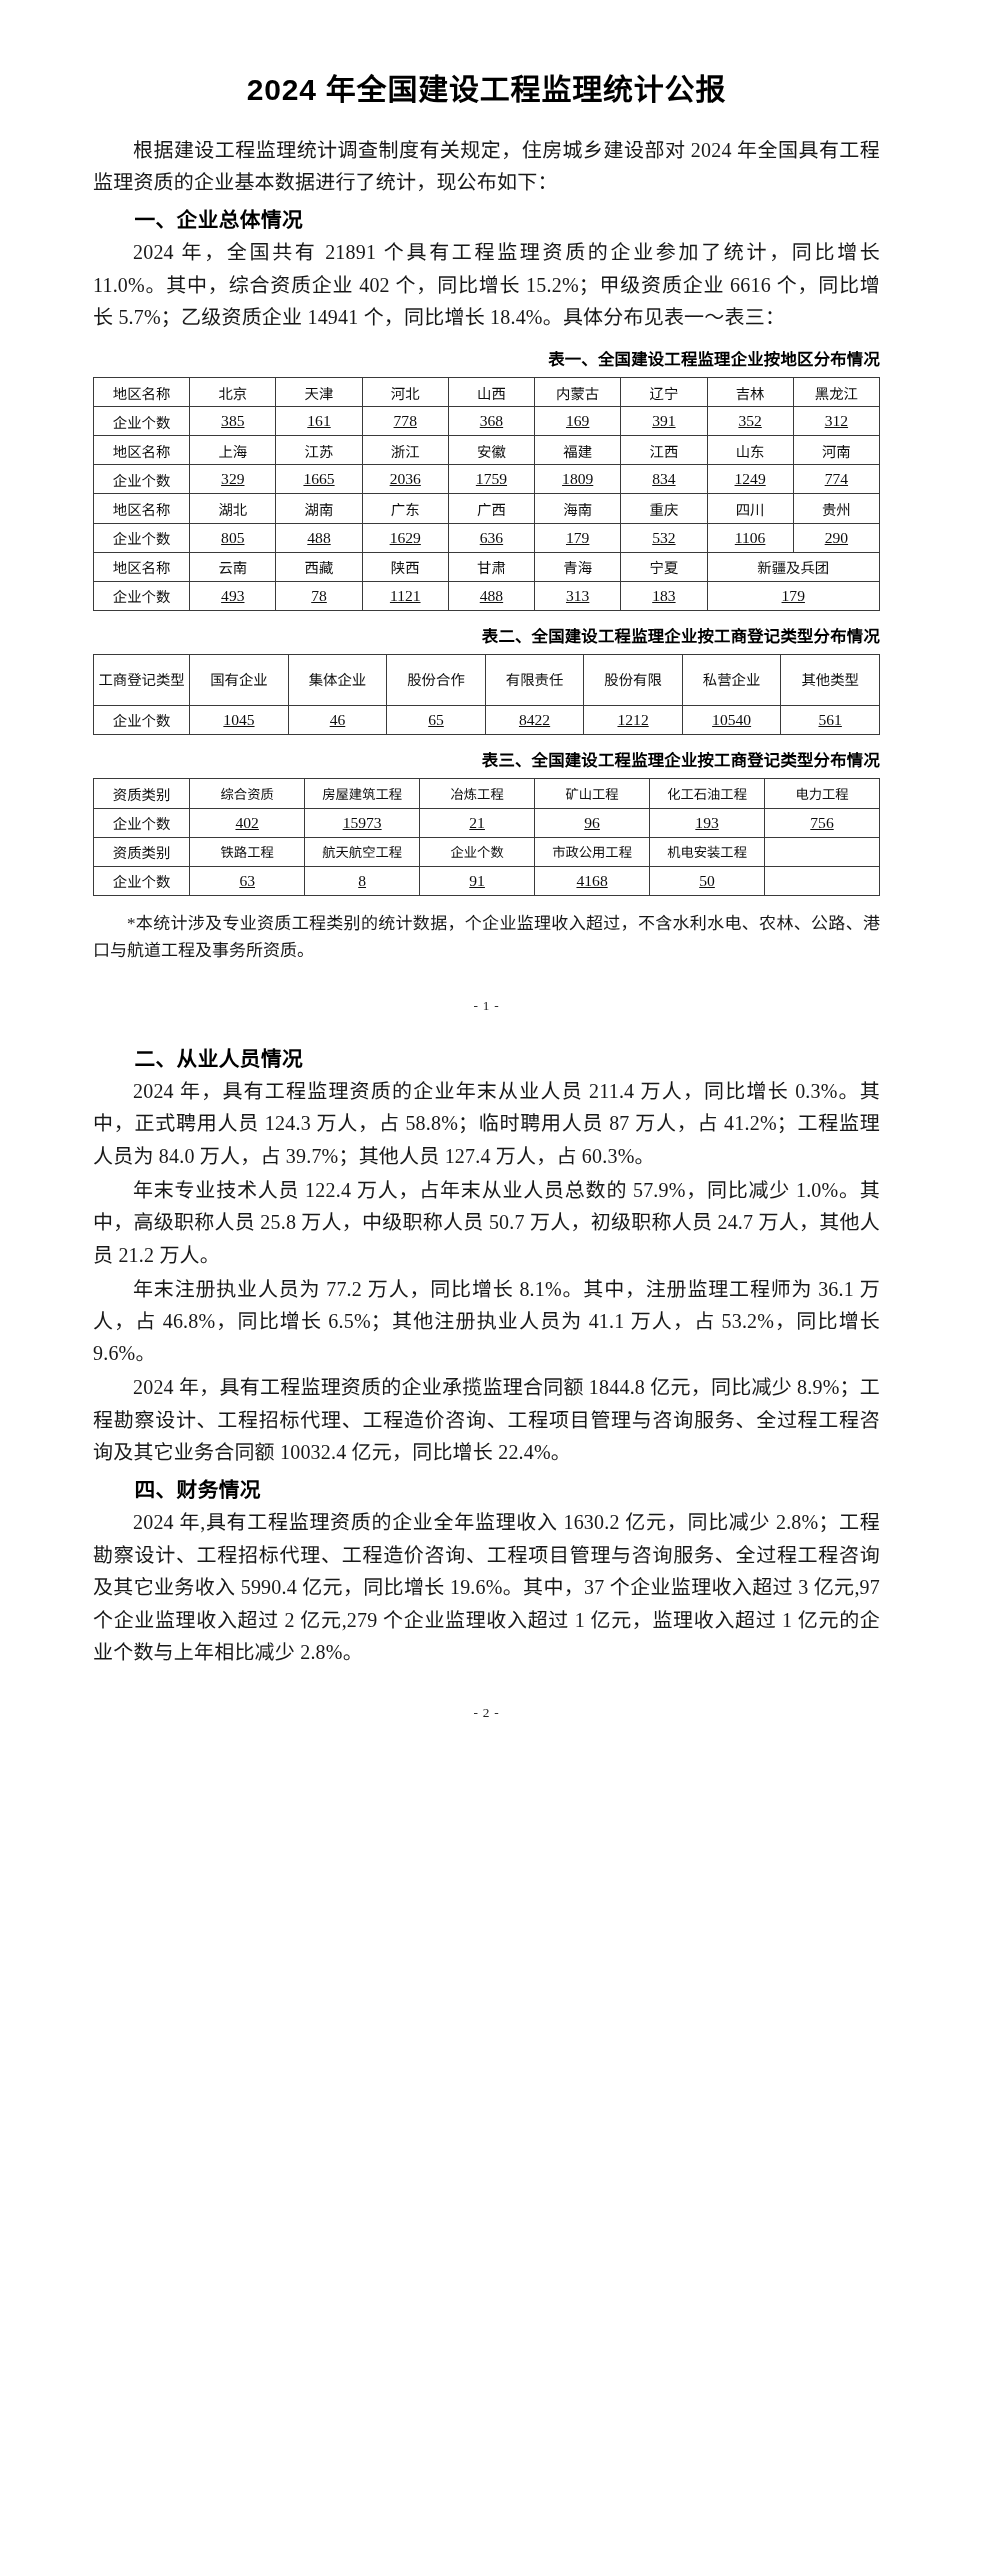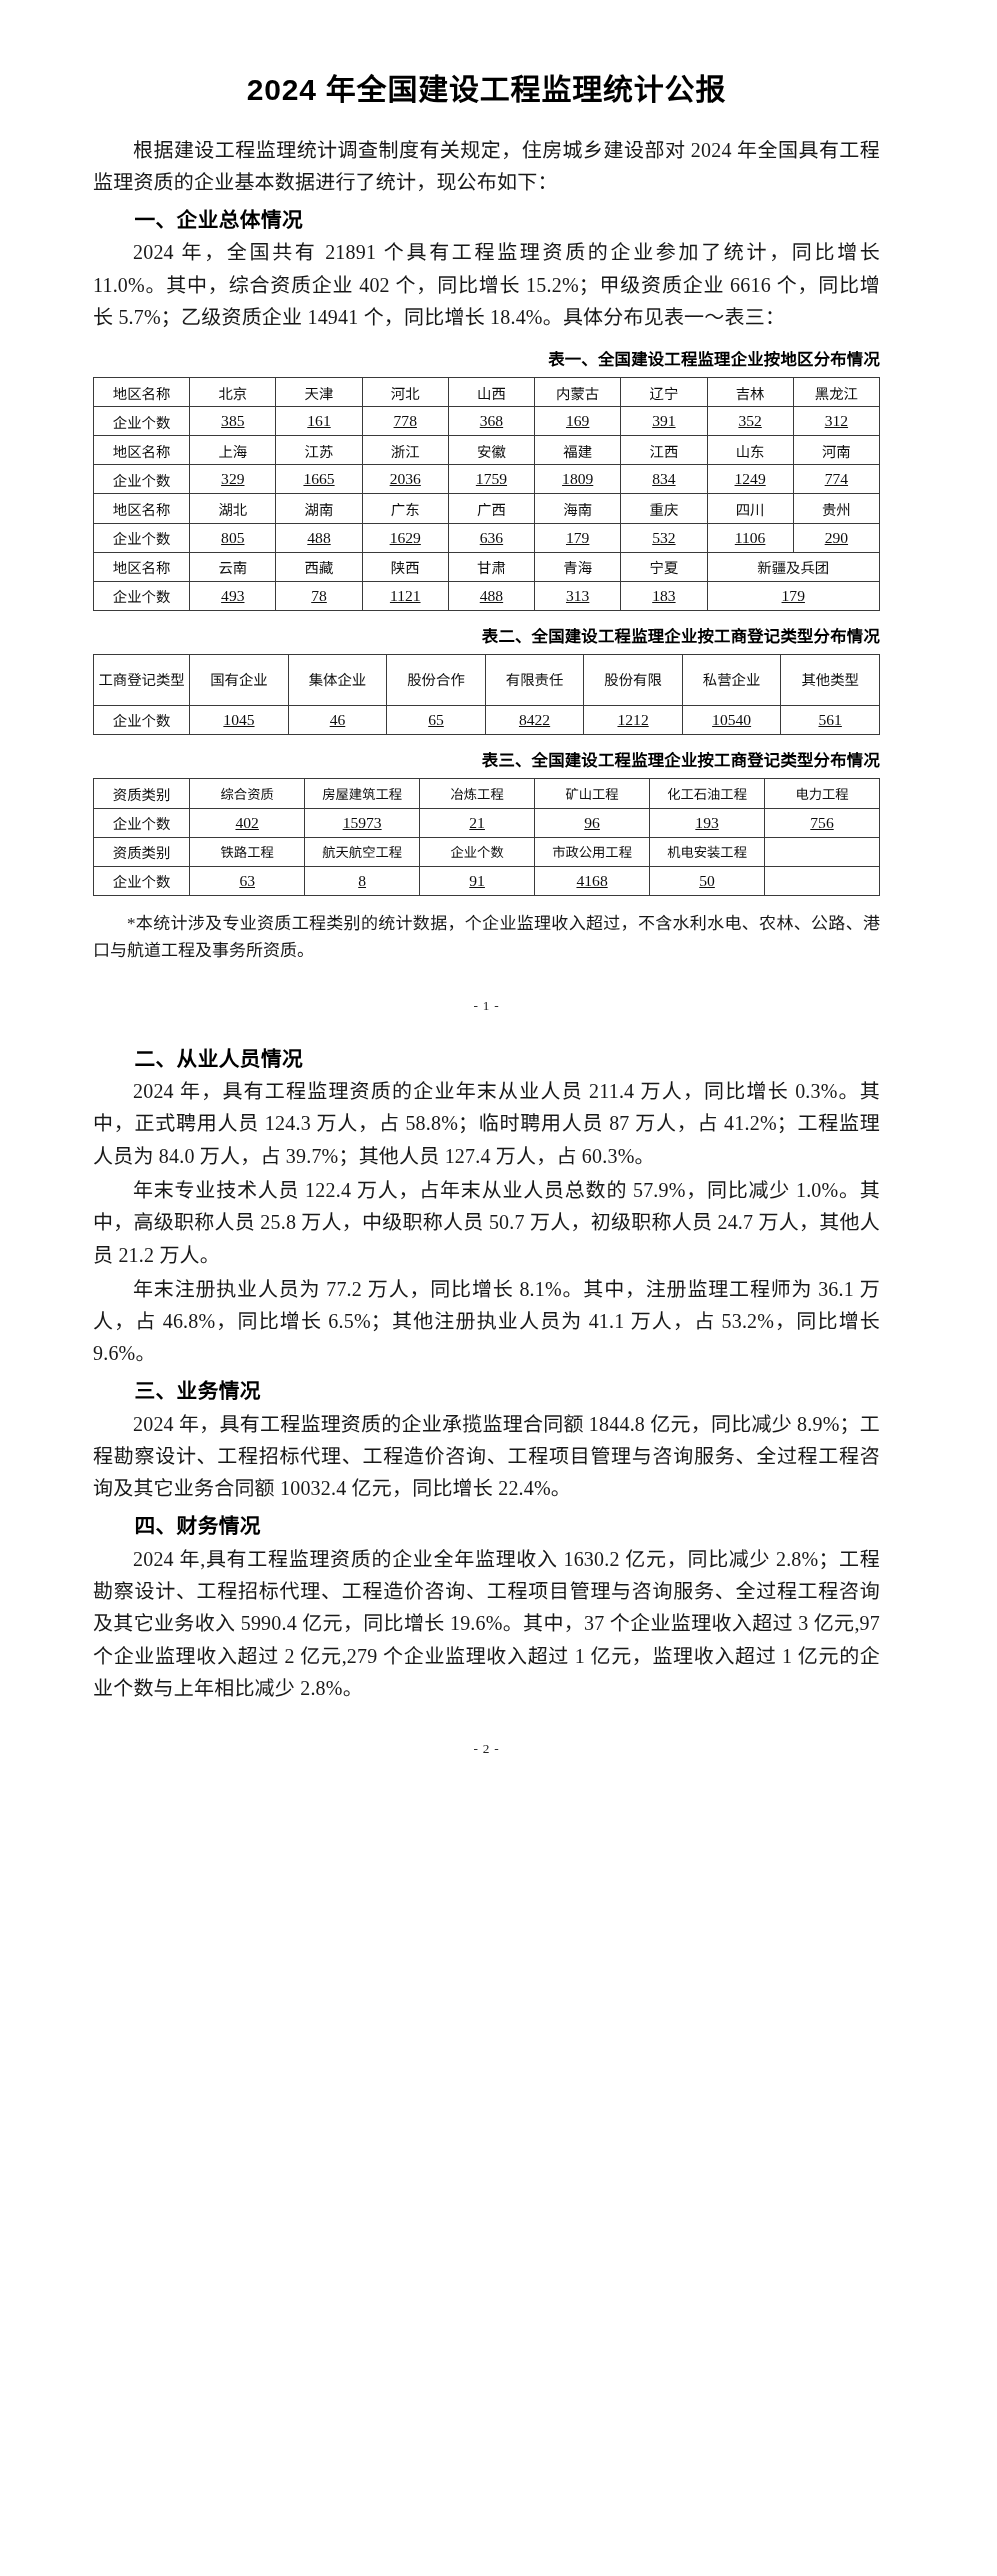--- a/index.html
+++ b/index.html
@@ -314,21 +314,20 @@
 
     <div class="page-num">- 1 -</div>
 
     <div class="spacer-md"></div>
 
     <div class="section-head">二、从业人员情况</div>
     <p class="para">2024 年，具有工程监理资质的企业年末从业人员 211.4 万人，同比增长 0.3%。其中，正式聘用人员 124.3 万人，占 58.8%；临时聘用人员 87 万人，占 41.2%；工程监理人员为 84.0 万人，占 39.7%；其他人员 127.4 万人，占 60.3%。</p>
     <p class="para">年末专业技术人员 122.4 万人，占年末从业人员总数的 57.9%，同比减少 1.0%。其中，高级职称人员 25.8 万人，中级职称人员 50.7 万人，初级职称人员 24.7 万人，其他人员 21.2 万人。</p>
     <p class="para">年末注册执业人员为 77.2 万人，同比增长 8.1%。其中，注册监理工程师为 36.1 万人，占 46.8%，同比增长 6.5%；其他注册执业人员为 41.1 万人，占 53.2%，同比增长 9.6%。</p>
 
-    <div class="section-head">三、业务情况</div>
     <p class="para">2024 年，具有工程监理资质的企业承揽监理合同额 1844.8 亿元，同比减少 8.9%；工程勘察设计、工程招标代理、工程造价咨询、工程项目管理与咨询服务、全过程工程咨询及其它业务合同额 10032.4 亿元，同比增长 22.4%。</p>
 
     <div class="section-head">四、财务情况</div>
     <p class="para">2024 年,具有工程监理资质的企业全年监理收入 1630.2 亿元，同比减少 2.8%；工程勘察设计、工程招标代理、工程造价咨询、工程项目管理与咨询服务、全过程工程咨询及其它业务收入 5990.4 亿元，同比增长 19.6%。其中，37 个企业监理收入超过 3 亿元,97 个企业监理收入超过 2 亿元,279 个企业监理收入超过 1 亿元，监理收入超过 1 亿元的企业个数与上年相比减少 2.8%。</p>
 
     <div class="page-num bottom">- 2 -</div>
 
   </div>
 </div>
 

